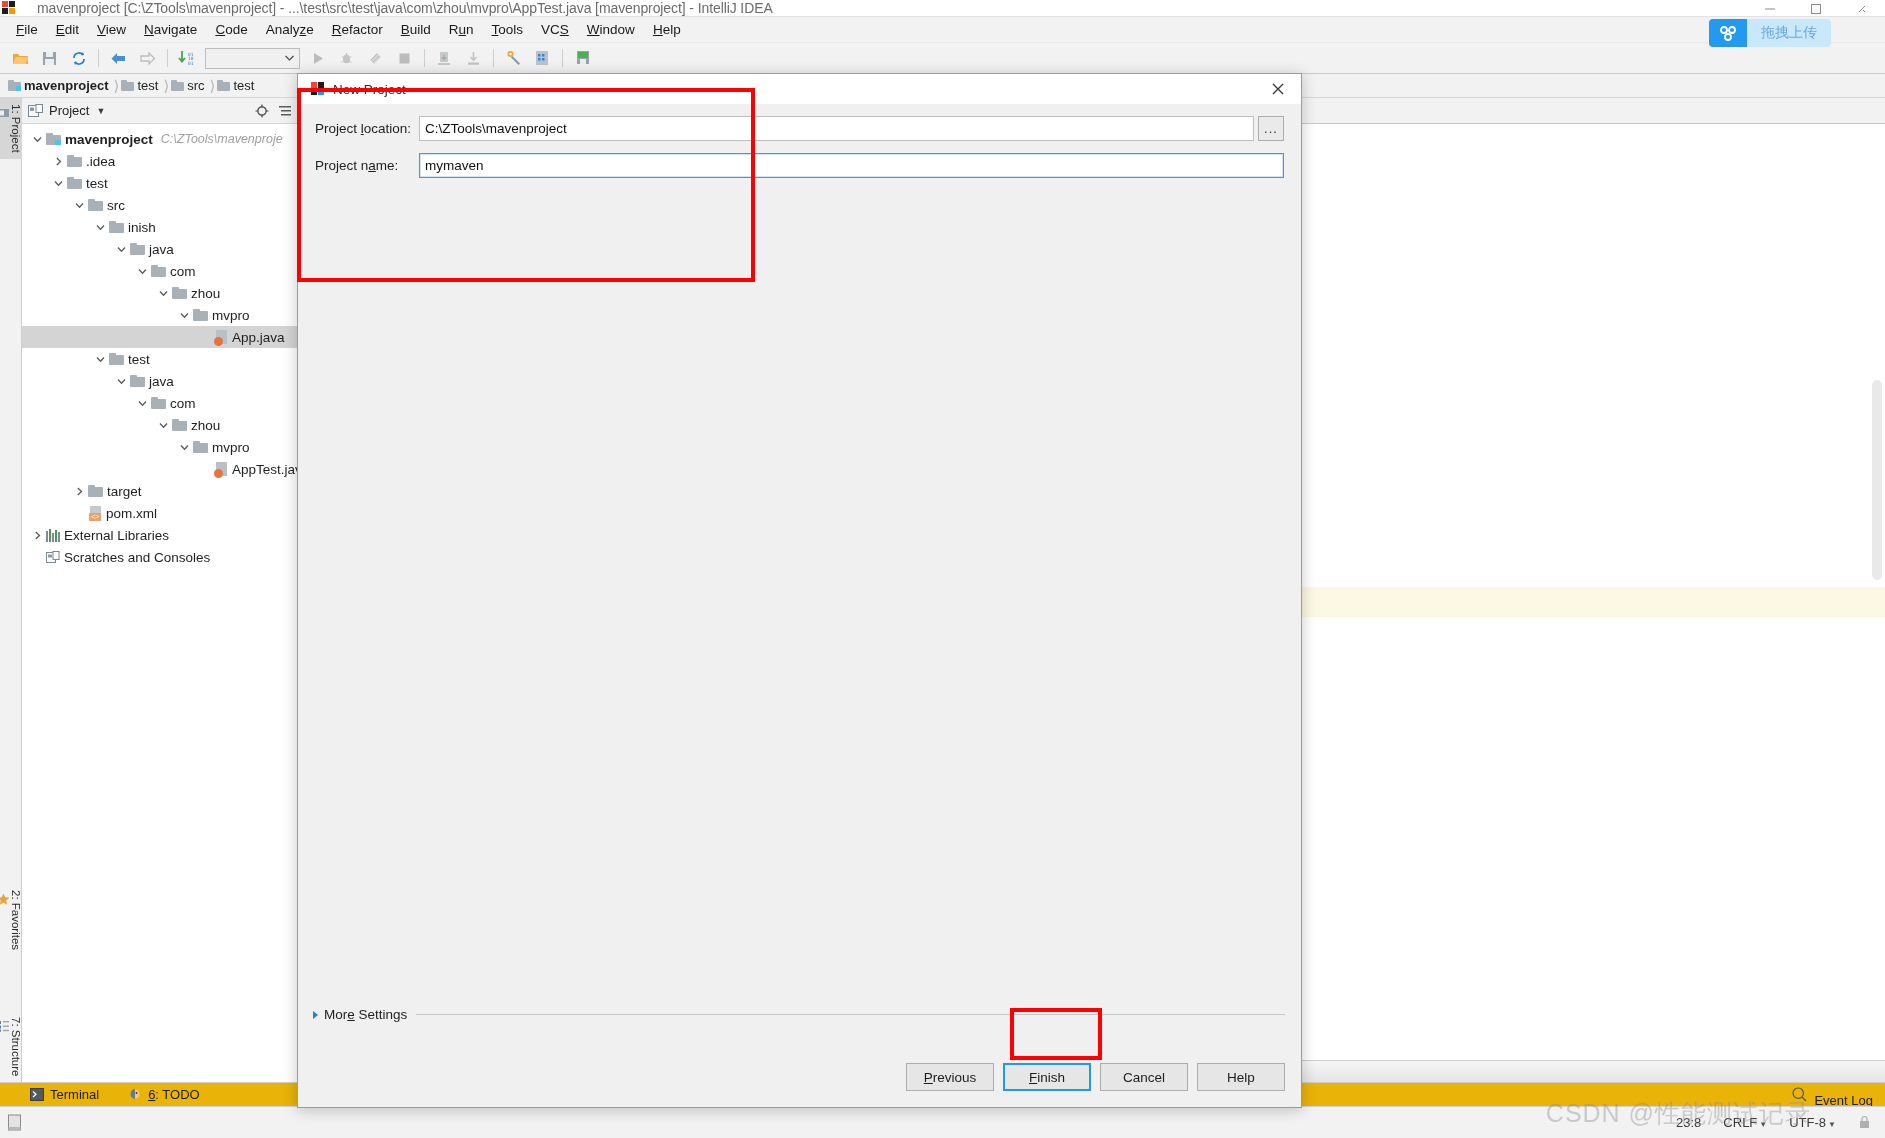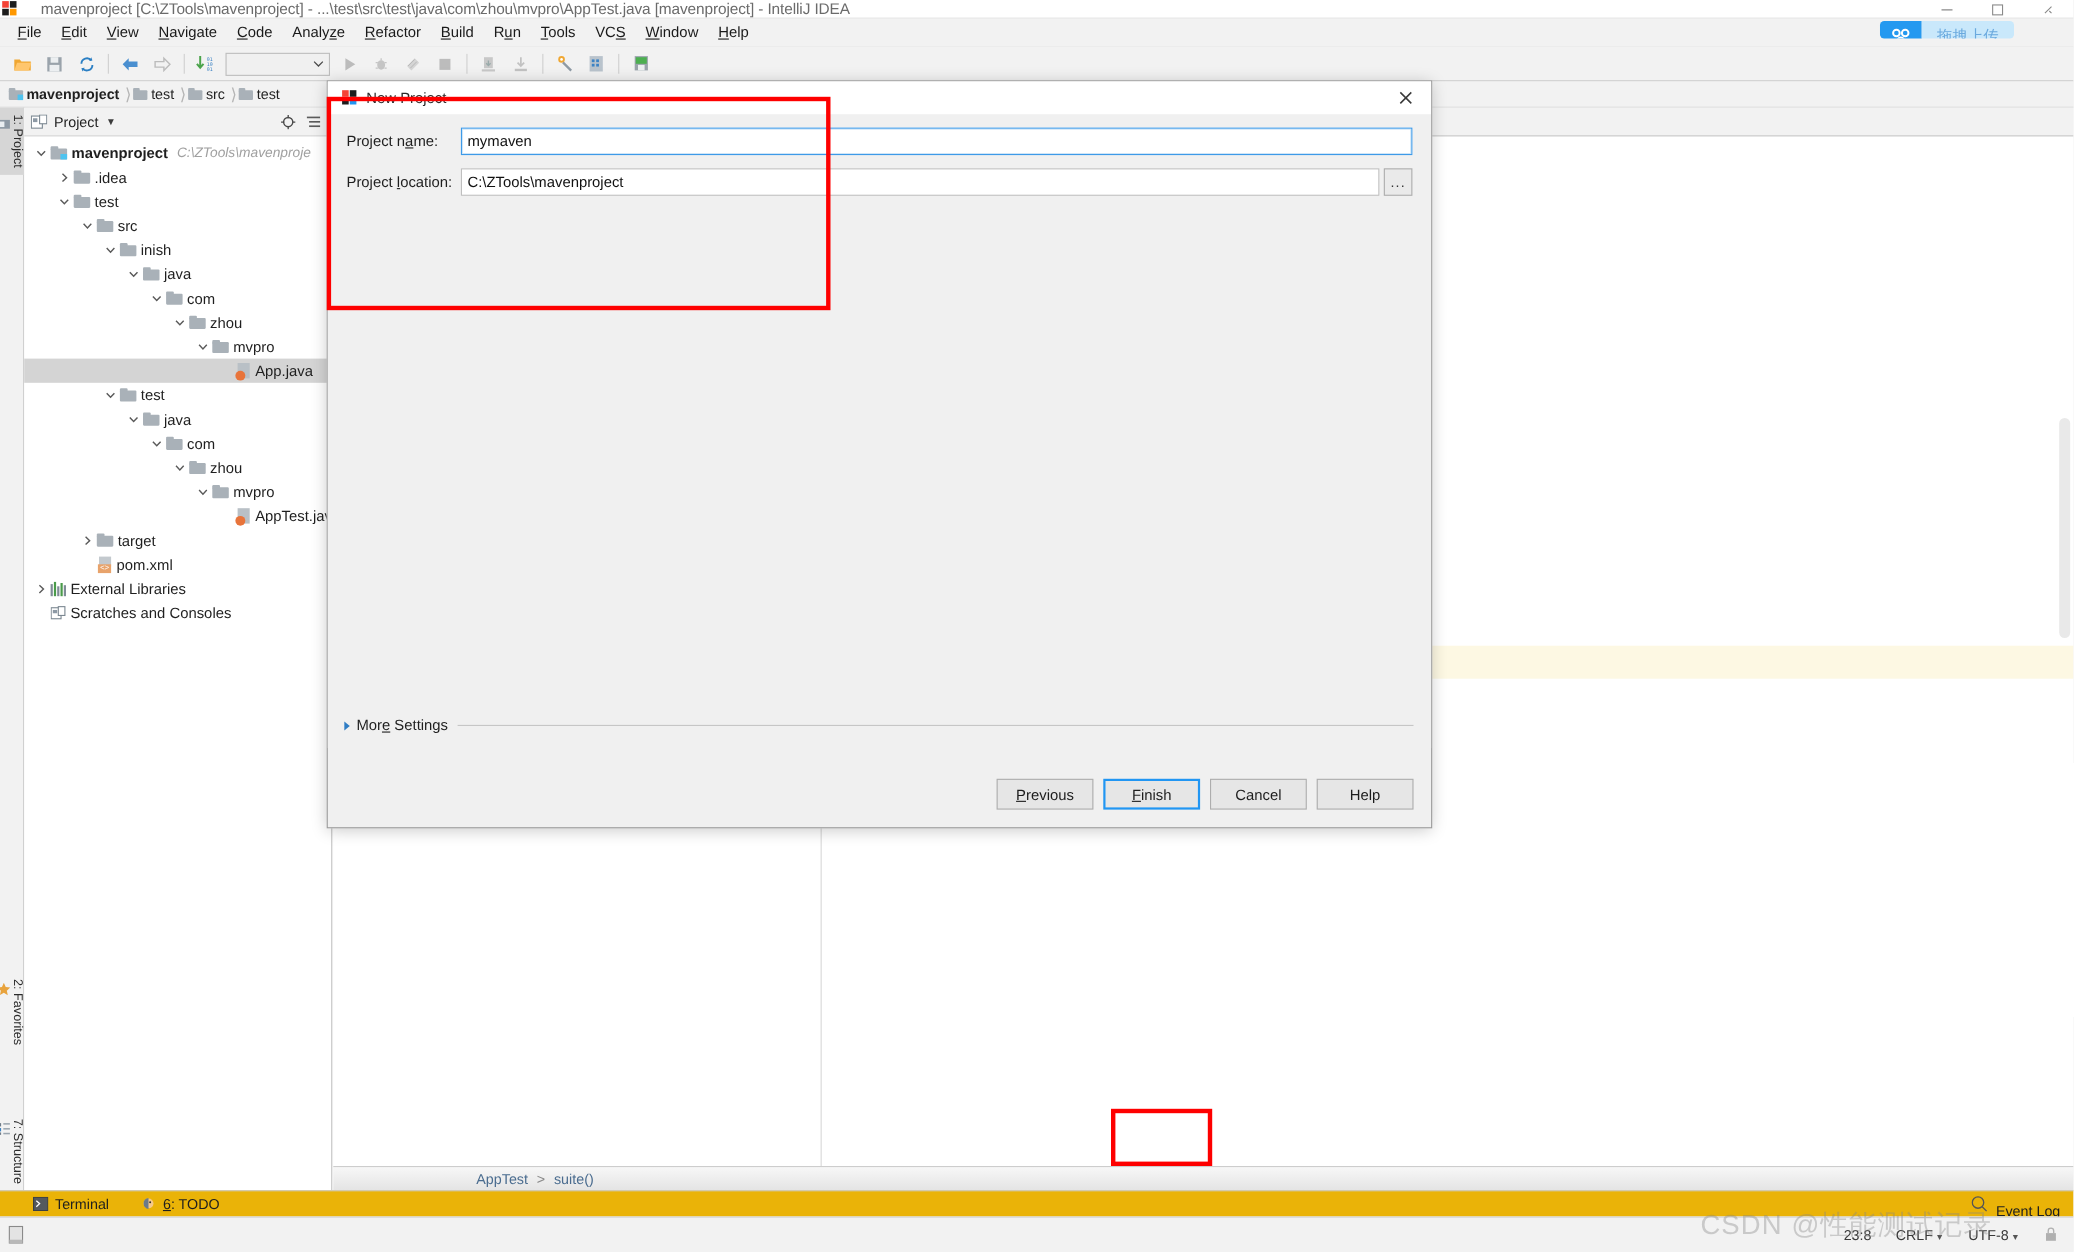--- a/index.html
+++ b/index.html
@@ -159,30 +159,30 @@
   
   .watermark {
     position:absolute; right:74px; bottom:8px;
     font-size:25px; color:rgba(135,135,135,0.38);
     white-space:nowrap; pointer-events:none; letter-spacing:1px;
   }
 
   
   .bdwidget {
     position:absolute; right:54px; top:19px;
-    height:16px; display:flex; align-items:flex-start;
+    height:28px; display:flex; align-items:flex-end;
     border-radius:4px; overflow:hidden;
   }
   .bd-ic { width:38px; height:28px; background:#2499f0; display:flex; align-items:center; justify-content:center; }
   .bd-lbl { height:28px; background:#c9e8fb; color:#6aa9de; font-size:14px;
             display:flex; align-items:center; padding:0 14px; }
 
   
   .dlg {
-    position:absolute; left:297px; top:73px; width:1005px; height:680px;
+    position:absolute; left:297px; top:73px; width:1005px; height:1035px;
     background:#f0f0f0; border:1px solid #9b9b9b;
     box-shadow:0 2px 14px rgba(0,0,0,0.22);
   }
   .dlg-title {
     height:30px; background:#ffffff; display:flex; align-items:center; padding-left:13px;
   }
   .dlg-title .dicon { width:14px; height:14px; position:relative; flex:none; }
   .dlg-title .dicon .q1{position:absolute;left:0;top:0;width:6px;height:6px;background:#f44336;}
   .dlg-title .dicon .q2{position:absolute;left:7px;top:0;width:6px;height:6px;background:#1d1d1d;}
   .dlg-title .dicon .q3{position:absolute;left:0;top:7px;width:6px;height:6px;background:#1d1d1d;}
@@ -782,27 +782,27 @@
       <span class="dttl">New Project</span>
       <div class="dlg-close">
         <svg width="14" height="14" viewBox="0 0 14 14">
             <path d="M2 2 L12 12 M12 2 L2 12" stroke="#3a3a3a" stroke-width="1.4"></path>
           </svg>
       </div>
     </div>
 
     <div class="dlg-body">
       <div class="frow">
-        <div class="flabel"><span>Project n</span><u>a</u><span>me:</span></div>
-        <div class="finput focus">mymaven</div>
-      </div>
-      <div class="frow">
         <div class="flabel"><span>Project </span><u>l</u><span>ocation:</span></div>
         <div class="finput">C:\ZTools\mavenproject</div>
         <div class="browse-btn">...</div>
+      </div>
+      <div class="frow">
+        <div class="flabel"><span>Project n</span><u>a</u><span>me:</span></div>
+        <div class="finput focus">mymaven</div>
       </div>
     </div>
 
     <div class="dlg-footer">
       <div class="more-row">
         <span class="more-tri"></span>
         <span class="more-lbl"><span>Mor</span><u>e</u><span> Settings</span></span>
         <span class="more-line"></span>
       </div>
       <div class="btn-row">

